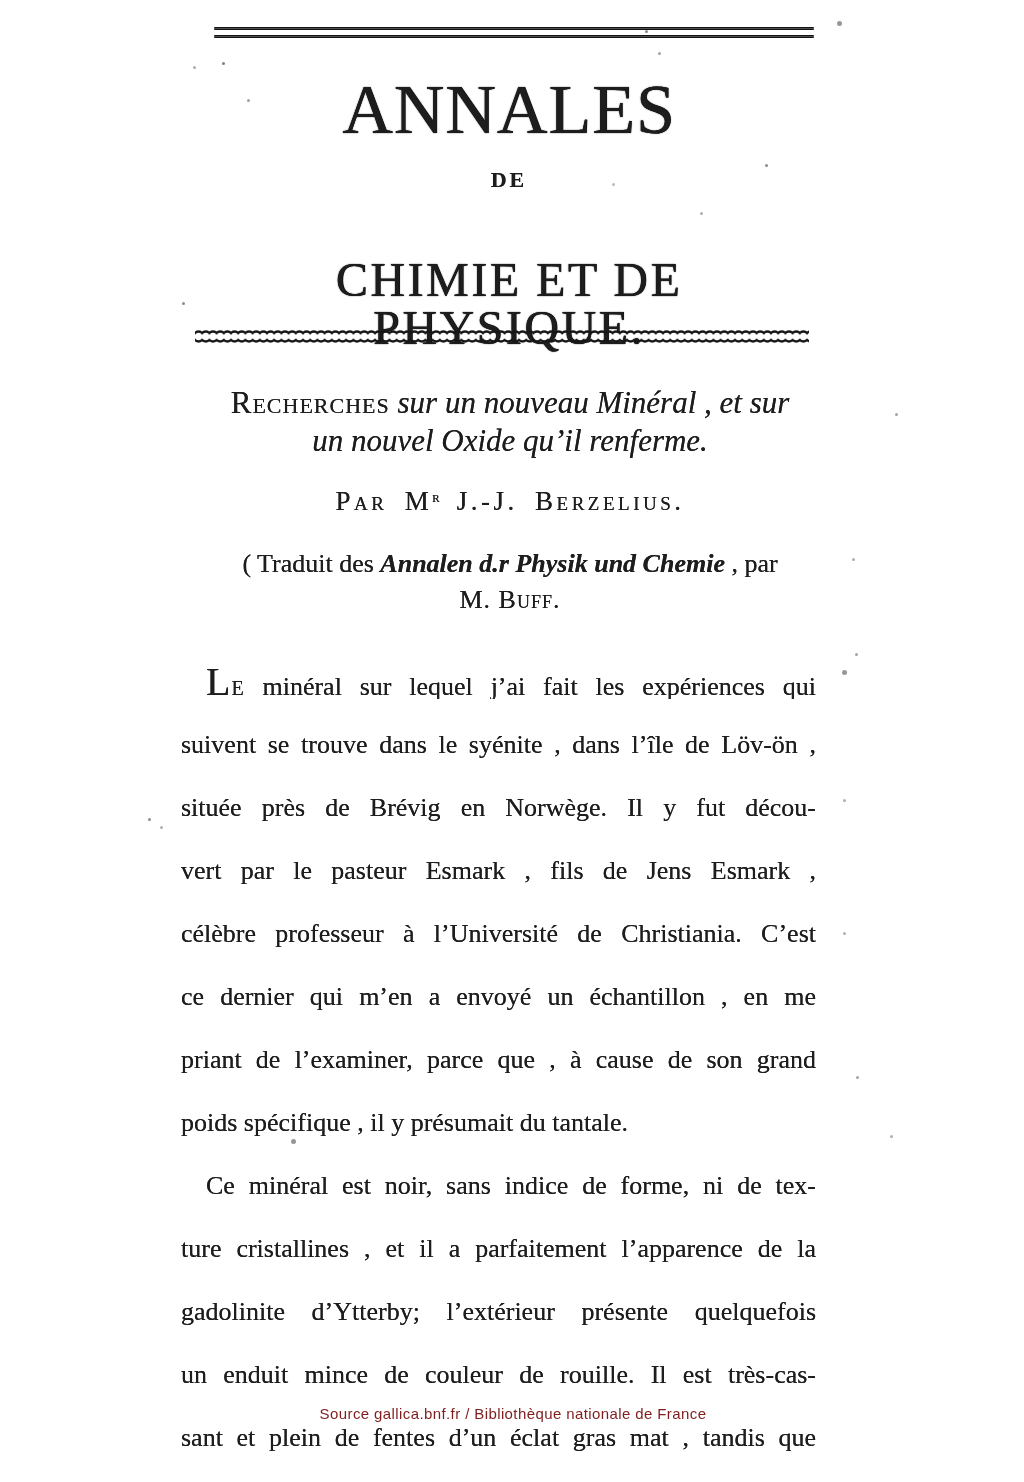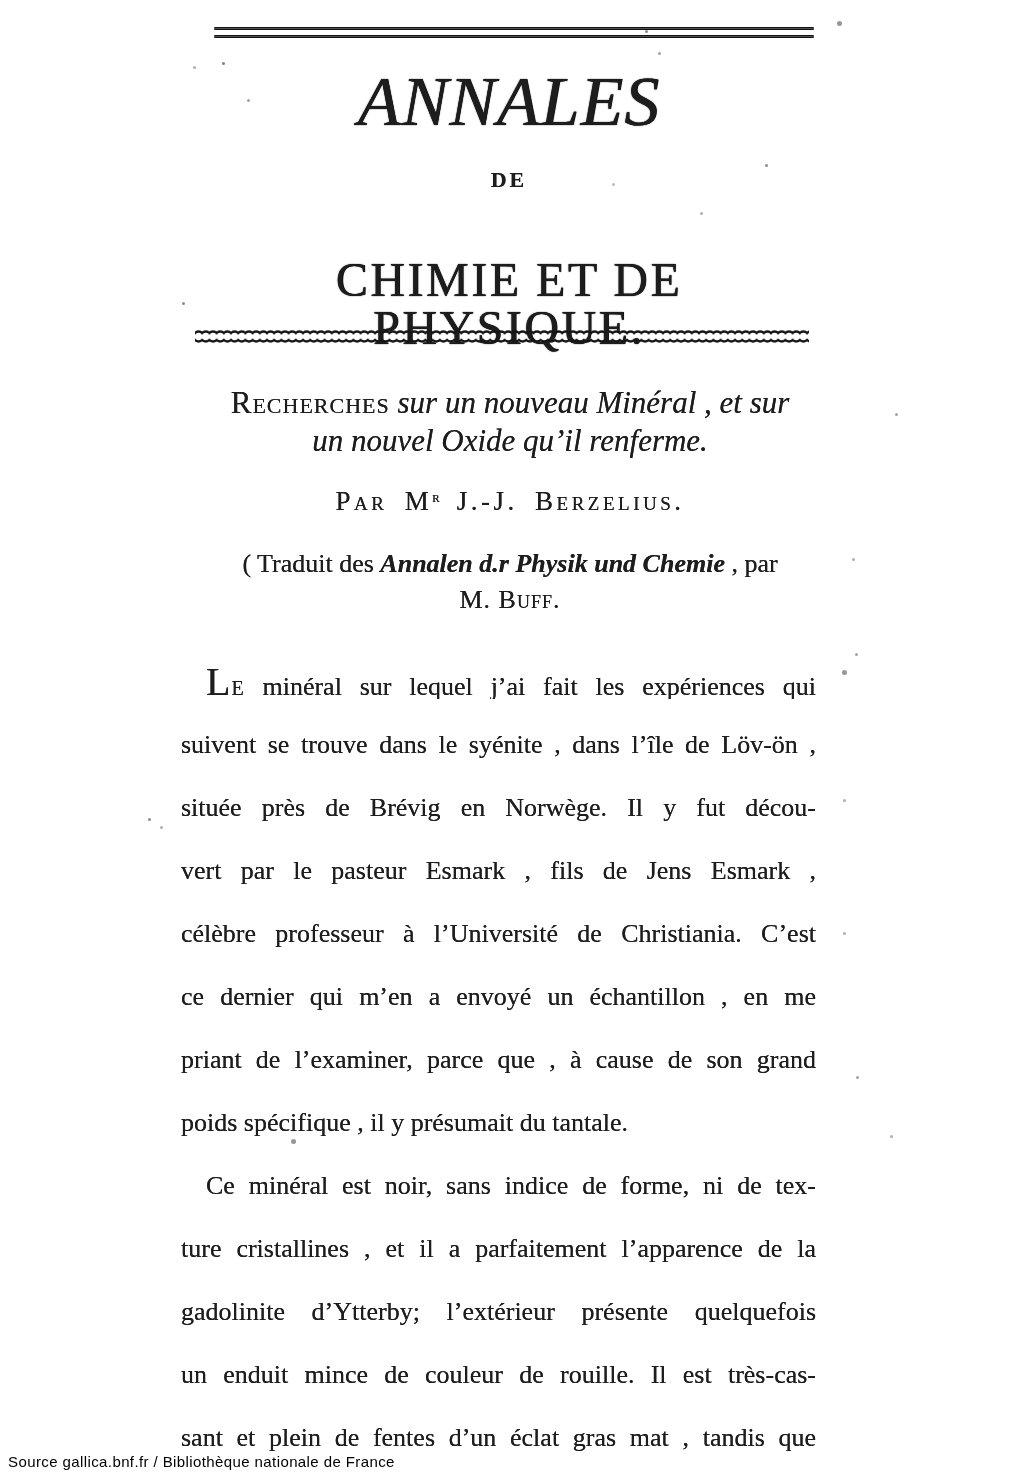--- a/index.html
+++ b/index.html
@@ -13,24 +13,23 @@
   
   .rule-top{position:absolute;left:214px;top:27px;width:600px;height:12px;}
   .rule-top .r1,.rule-top .r2{position:absolute;left:0;right:0;height:3px;background:#141414;border-radius:1px;}
   .rule-top .r1{top:0;}
   .rule-top .r2{top:8px;}
   .rule-top .r1:after,.rule-top .r2:after{content:"";position:absolute;left:0;right:0;top:1px;height:1px;background:rgba(255,255,255,.25);}
 
   
   .masthead{position:absolute;left:185px;top:0;width:648px;text-align:center;}
   .journal-title{
-    position:absolute;left:0;right:0;top:67px;margin:0;
+    position:absolute;left:0;right:0;top:67px;margin:8px;
     font-size:70px;line-height:70px;font-weight:normal;letter-spacing:1px;
     text-shadow:0 0 1.2px #111, 0.4px 0 0 #111;
-    font-style:italic;
   }
   .journal-connector{
     position:absolute;left:0;right:0;top:168px;
     font-size:22px;line-height:23px;font-weight:bold;letter-spacing:3px;
   }
   .journal-subtitle{
     position:absolute;left:0;right:0;top:240px;margin:16px;
     font-size:48px;line-height:48px;font-weight:normal;letter-spacing:2.5px;
     text-shadow:0 0 1.2px #111, 0.4px 0 0 #111;
   }
@@ -60,23 +59,23 @@
     text-align:justify;text-align-last:justify;text-justify:inter-word;
     overflow:hidden;white-space:normal;margin-top:28px;
   }
   .bline.flush{text-align-last:left;}
   .bline.indent{text-indent:25px;}
   .init-cap{font-size:40px;letter-spacing:1px;}
   .init-small{font-size:20px;letter-spacing:1px;}
 
   
   .attribution{
-    position:absolute;right:6px;top:1452px;width:1010px;text-align:left;
+    position:absolute;right:6px;top:1404px;width:1010px;text-align:center;
     font-family:"Liberation Sans",sans-serif;font-size:15px;line-height:20px;
-    color:#000000;letter-spacing:0.4px;font-weight:normal;
+    color:#7f1d1d;letter-spacing:0.4px;font-weight:normal;
   }
 
   
   .specks{
     position:absolute;left:0;top:0;width:3px;height:3px;border-radius:50%;background:transparent;
     box-shadow:
       222px 62px 0 0 rgba(25,25,25,.55),
       193px 66px 0 0 rgba(25,25,25,.35),
       247px 99px 0 0 rgba(25,25,25,.4),
       645px 30px 0 0 rgba(25,25,25,.5),

